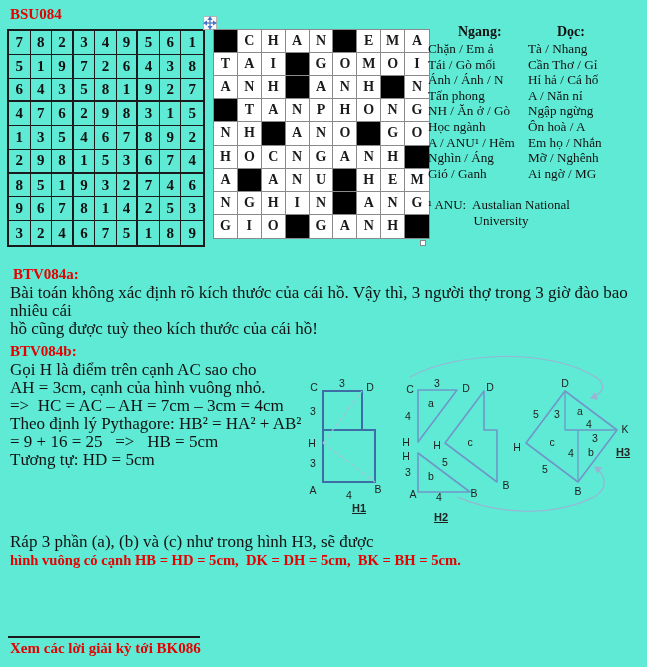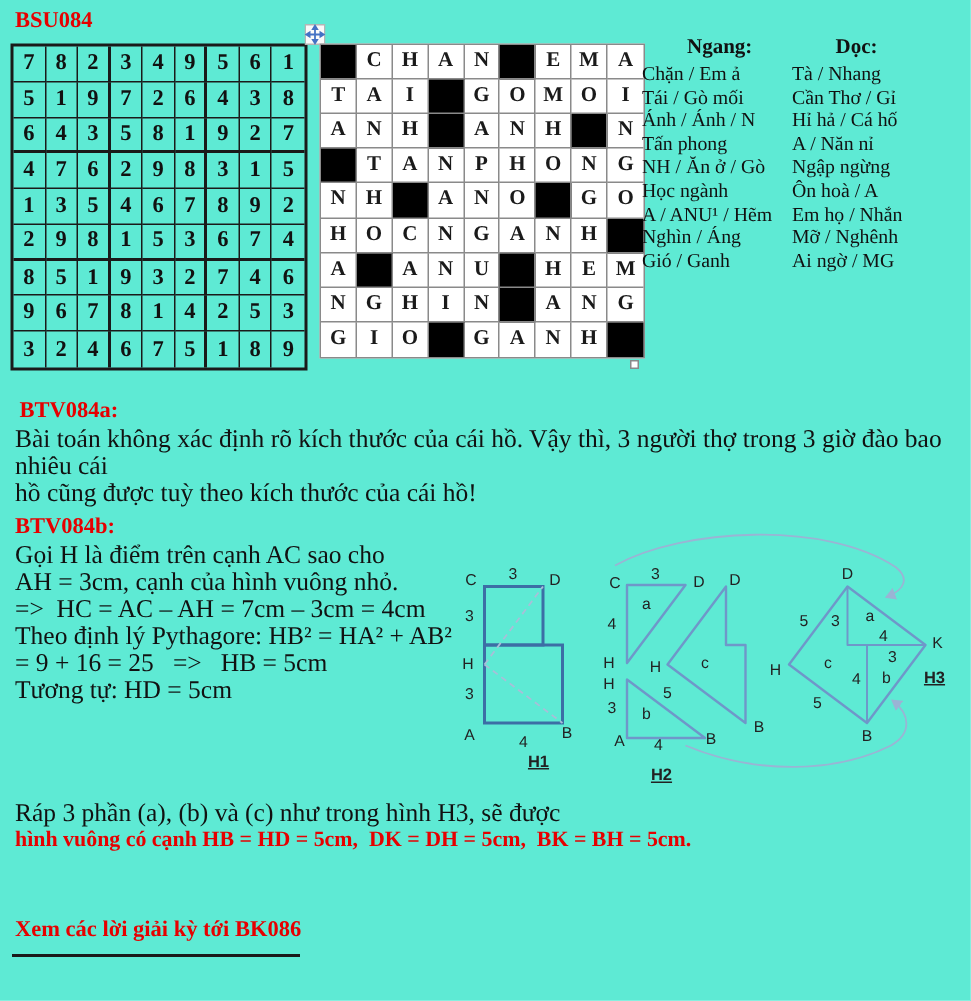--- a/index.html
+++ b/index.html
@@ -42,21 +42,21 @@
   .clue-list .clue-item { white-space:nowrap; }
   .footnote { position:absolute; font-size:13px; line-height:15.5px; color:#111; white-space:pre-wrap; }
 
   .figures-svg { position:absolute; left:0; top:0; pointer-events:none; }
   .labels-layer { position:absolute; left:0; top:0; width:647px; height:667px; pointer-events:none; }
   .fig-label { position:absolute; transform:translate(-50%,-50%);
                font-family:"Liberation Sans", sans-serif; font-size:10.5px; color:#222; white-space:nowrap; }
   .fig-label.cap { font-weight:bold; text-decoration:underline; font-size:11px; }
 
   .footer-line { position:absolute; left:8px; top:636px; width:192px; border-top:2px solid #1a1a1a; }
-  .footer-text { position:absolute; left:10px; top:612px; color:#e60000; font-weight:bold; font-size:15px; }
+  .footer-text { position:absolute; left:10px; top:640px; color:#e60000; font-weight:bold; font-size:15px; }
 </style>
 </head>
 <body>
 
 <div class="page">
 
   <div class="red-title" style="left:10px; top:6px;">BSU084</div>
 
   <div class="sudoku">
       <div class="cell">7</div>
@@ -263,20 +263,22 @@
       <div class="clue-item">Cần Thơ / Gỉ</div>
       <div class="clue-item">Hỉ hả / Cá hố</div>
       <div class="clue-item">A / Năn nỉ</div>
       <div class="clue-item">Ngập ngừng</div>
       <div class="clue-item">Ôn hoà / A</div>
       <div class="clue-item">Em họ / Nhắn</div>
       <div class="clue-item">Mỡ / Nghênh</div>
       <div class="clue-item">Ai ngờ / MG</div>
     </div>
 
+  <div class="footnote" style="left:428px; top:197px;">¹ ANU:  Austalian National
+              University</div>
 
   <div class="red-title" style="left:13px; top:266px;">BTV084a:</div>
   <div class="body-text" style="left:10px; top:284px; width:634px;">Bài toán không xác định rõ kích thước của cái hồ. Vậy thì, 3 người thợ trong 3 giờ đào bao nhiêu cái
 hồ cũng được tuỳ theo kích thước của cái hồ!</div>
 
   <div class="red-title" style="left:10px; top:343px;">BTV084b:</div>
   <div class="body-text" style="left:10px; top:361px; width:340px;">Gọi H là điểm trên cạnh AC sao cho
 AH = 3cm, cạnh của hình vuông nhỏ.
 =&gt;  HC = AC – AH = 7cm – 3cm = 4cm
 Theo định lý Pythagore: HB² = HA² + AB²

